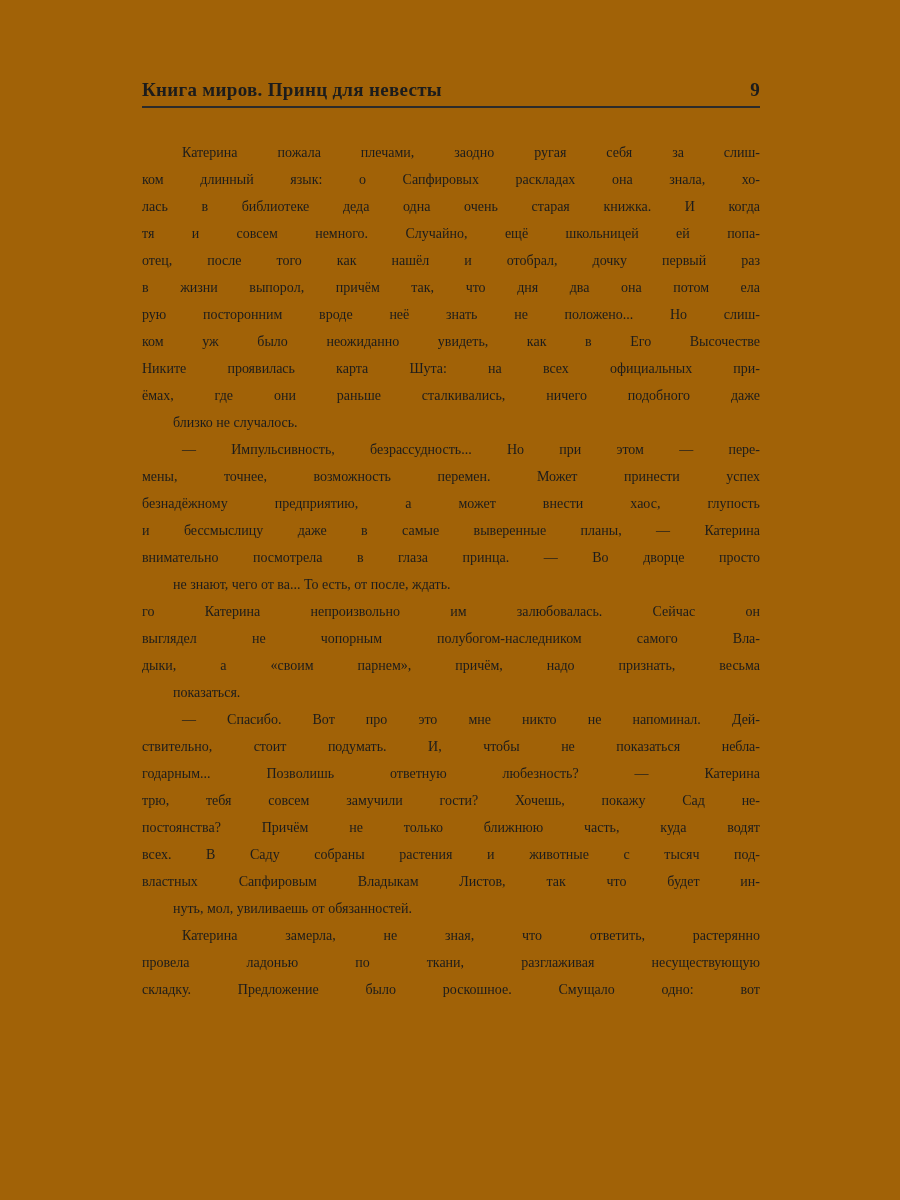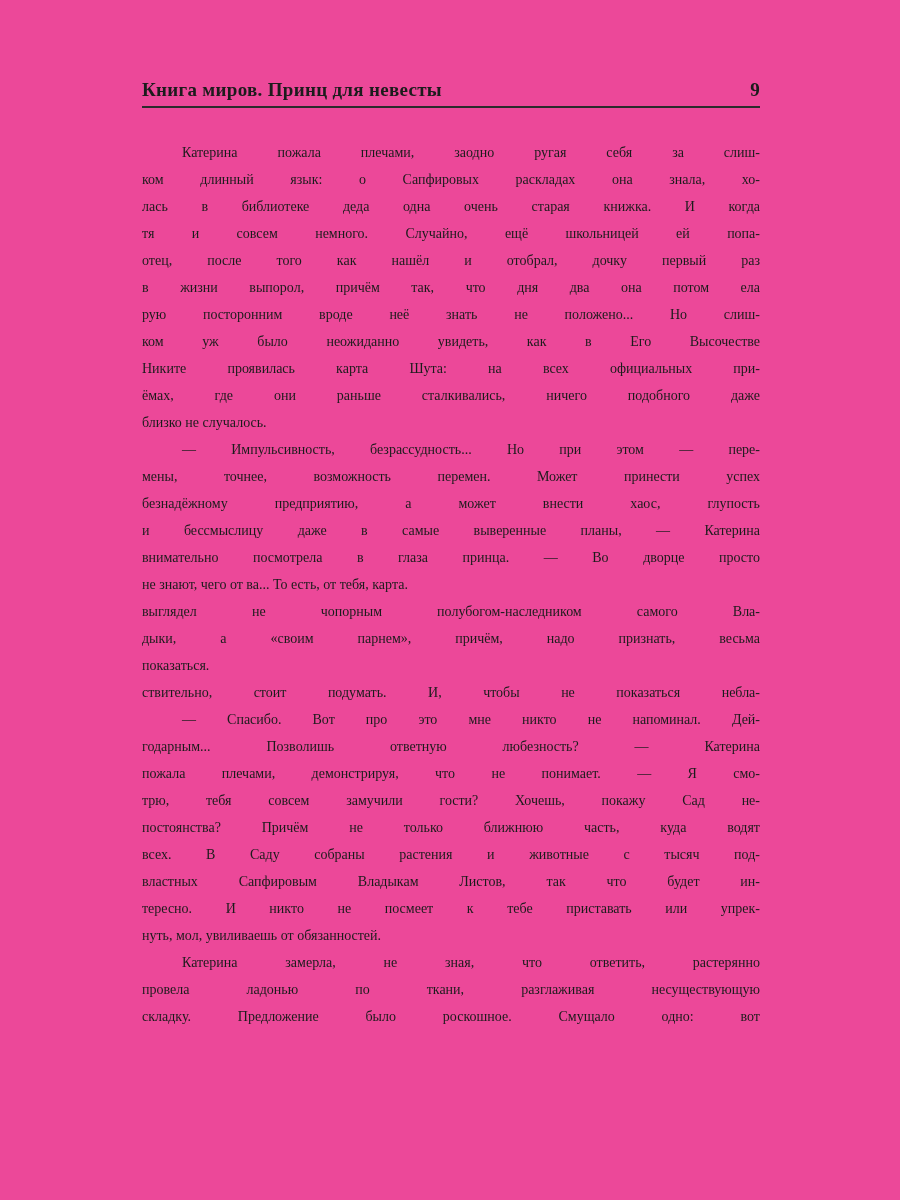--- a/index.html
+++ b/index.html
@@ -4,21 +4,21 @@
 <style>
   html, body {
     margin: 0;
     padding: 0;
     background: #ffffff;
   }
   .page {
     position: relative;
     width: 900px;
     height: 1200px;
-    background: #ec4899;
+    background: #a16207;
     overflow: hidden;
     font-family: "Liberation Serif", "DejaVu Serif", serif;
     color: #1c1c1c;
   }
   .content {
     position: absolute;
     left: 142px;
     top: 78px;
     width: 618px;
   }
@@ -49,20 +49,21 @@
     text-align-last: justify;
     height: 27px;
     overflow: hidden;
     white-space: normal;
   }
   .line.first {
     text-indent: 40px;
   }
   .line.last {
     text-align-last: left;
+    margin-left: 31px;
   }
 </style>
 </head>
 <body>
 
 <div class="page">
   <div class="content">
     <div class="running-header">
       <span>Книга миров. Принц для невесты</span>
       <span>9</span>
@@ -81,37 +82,36 @@
           <div class="line">Никите проявилась карта Шута: на всех официальных при-</div>
           <div class="line">ёмах, где они раньше сталкивались, ничего подобного даже</div>
           <div class="line last">близко не случалось.</div>
         </div>
         <div class="para">
           <div class="line first">— Импульсивность, безрассудность... Но при этом — пере-</div>
           <div class="line">мены, точнее, возможность перемен. Может принести успех</div>
           <div class="line">безнадёжному предприятию, а может внести хаос, глупость</div>
           <div class="line">и бессмыслицу даже в самые выверенные планы, — Катерина</div>
           <div class="line">внимательно посмотрела в глаза принца. — Во дворце просто</div>
-          <div class="line last">не знают, чего от ва... То есть, от тебя, карта.</div>
+          <div class="line last">не знают, чего от ва... То есть, от после, ждать.</div>
         </div>
         <div class="para">
+          <div class="line">го Катерина непроизвольно им залюбовалась. Сейчас он</div>
           <div class="line">выглядел не чопорным полубогом-наследником самого Вла-</div>
           <div class="line">дыки, а «своим парнем», причём, надо признать, весьма</div>
           <div class="line last">показаться.</div>
         </div>
         <div class="para">
+          <div class="line first">— Спасибо. Вот про это мне никто не напоминал. Дей-</div>
           <div class="line">ствительно, стоит подумать. И, чтобы не показаться небла-</div>
-          <div class="line first">— Спасибо. Вот про это мне никто не напоминал. Дей-</div>
           <div class="line">годарным... Позволишь ответную любезность? — Катерина</div>
-          <div class="line">пожала плечами, демонстрируя, что не понимает. — Я смо-</div>
           <div class="line">трю, тебя совсем замучили гости? Хочешь, покажу Сад не-</div>
           <div class="line">постоянства? Причём не только ближнюю часть, куда водят</div>
           <div class="line">всех. В Саду собраны растения и животные с тысяч под-</div>
           <div class="line">властных Сапфировым Владыкам Листов, так что будет ин-</div>
-          <div class="line">тересно. И никто не посмеет к тебе приставать или упрек-</div>
           <div class="line last">нуть, мол, увиливаешь от обязанностей.</div>
         </div>
         <div class="para">
           <div class="line first">Катерина замерла, не зная, что ответить, растерянно</div>
           <div class="line">провела ладонью по ткани, разглаживая несуществующую</div>
           <div class="line">складку. Предложение было роскошное. Смущало одно: вот</div>
         </div>
       </div>
   </div>
 </div>

